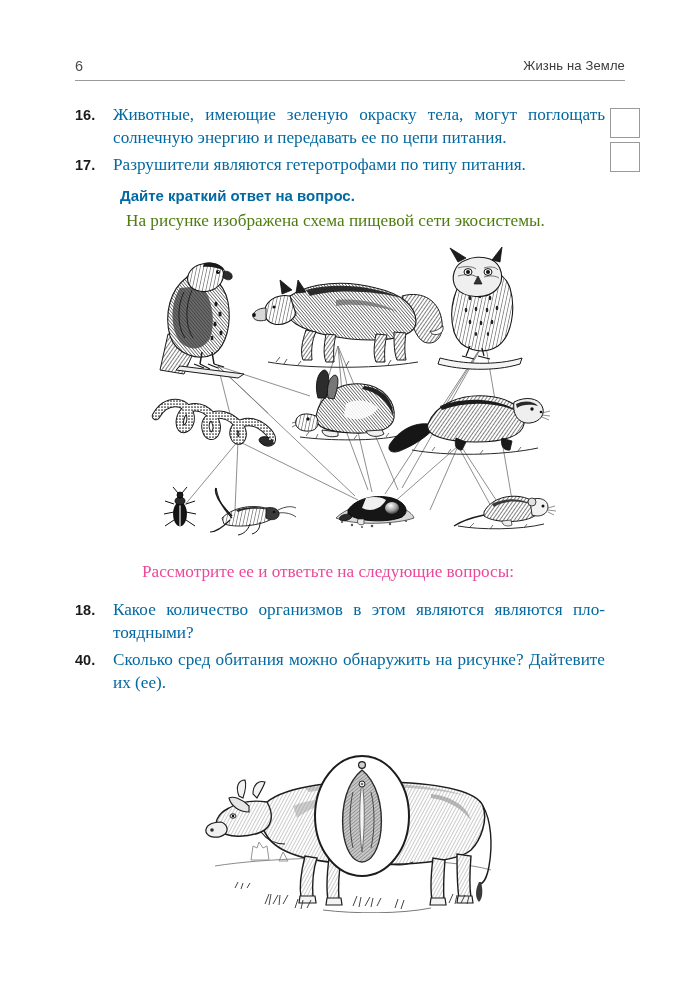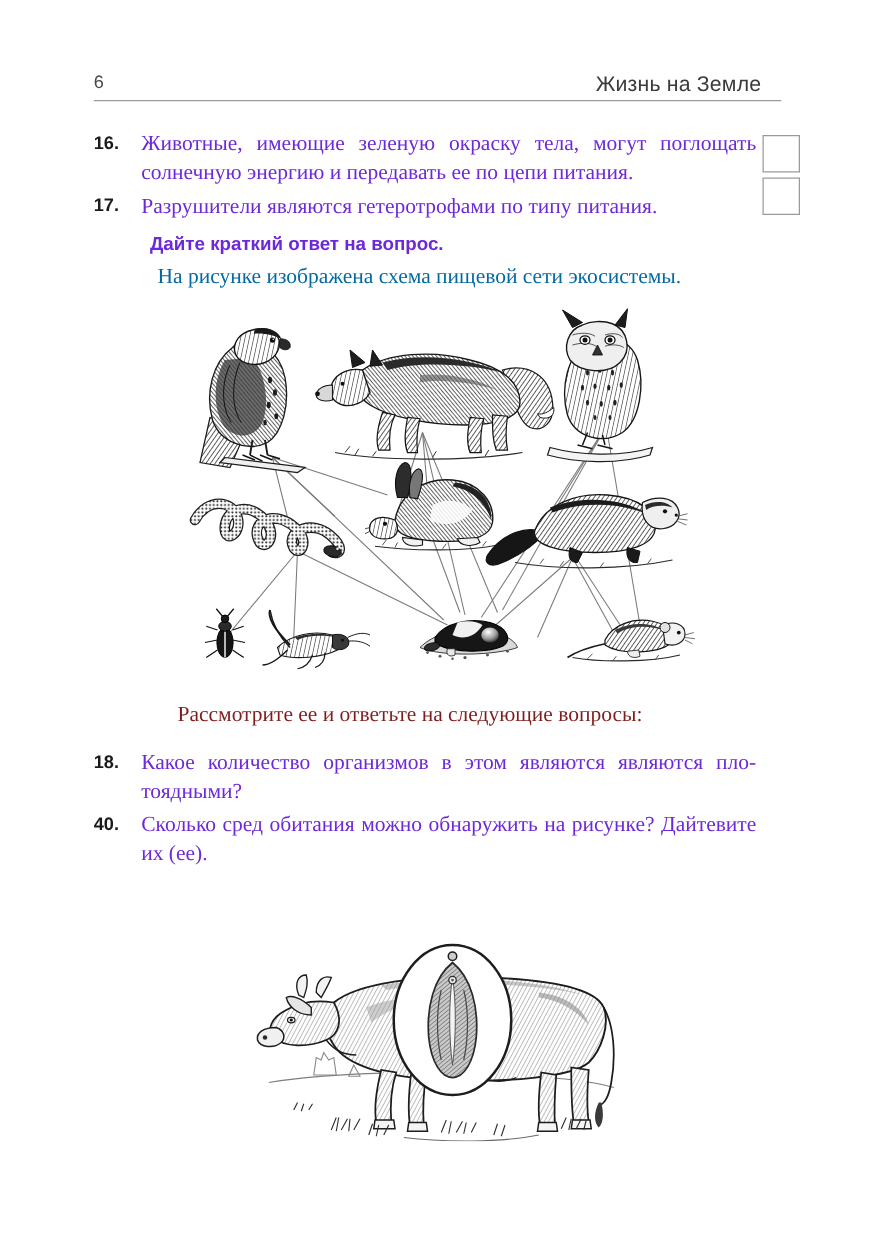--- a/index.html
+++ b/index.html
@@ -16,67 +16,67 @@
   
   .runhead{
     position:absolute;left:75px;top:58px;width:550px;height:26px;
   }
   .runhead .pageno{
     position:absolute;left:0;top:0;
     font-family:"Liberation Sans", sans-serif;
     font-size:14.5px;color:#4a4a4a;letter-spacing:.2px;
   }
   .runhead .booktitle{
-    position:absolute;right:16px;top:0;
+    position:absolute;right:0;top:0;
     font-family:"Liberation Sans", sans-serif;
-    font-size:17px;color:#3b3b3b;letter-spacing:.15px;white-space:nowrap;
+    font-size:13px;color:#3b3b3b;letter-spacing:.15px;white-space:nowrap;
   }
   .runhead .rule{
     position:absolute;left:0;right:0;top:22px;height:1px;background:#9b9b9b;
   }
 
   
   .qlist{position:absolute;left:75px;width:530px;}
   .qrow{display:flex;align-items:flex-start;margin-bottom:4px;}
   .qnum{
     flex:0 0 38px;
     font-family:"Liberation Sans", sans-serif;
     font-weight:bold;font-size:14.5px;color:#1a1a1a;
     text-align:left;line-height:23px;padding-top:1px;
   }
   .qtext{
     flex:1 1 auto;
     font-size:17.2px;line-height:23px;
     text-align:justify;
-    color:#6d28d9;
+    color:#0369a1;
     hyphens:manual;
   }
   .qtext.nojust{text-align:left;}
 
   
   .checkbox{
     position:absolute;width:30px;height:30px;
     border:1.4px solid #9a9a9a;background:#fff;box-sizing:border-box;
   }
 
   
   .subhead{
     position:absolute;left:120px;top:185px;width:500px;
   }
   .subhead .bold{
     font-family:"Liberation Sans", sans-serif;
-    font-weight:bold;font-size:15px;color:#6d28d9;line-height:21px;
+    font-weight:bold;font-size:15px;color:#0369a1;line-height:21px;
   }
   .subhead .lead{
-    font-size:17.2px;line-height:23px;color:#0369a1;margin-top:3px;text-indent:6px;
+    font-size:17.2px;line-height:23px;color:#4d7c0f;margin-top:3px;text-indent:6px;
   }
 
   .midline{
     position:absolute;left:120px;top:560px;width:500px;
-    font-size:17.2px;line-height:23px;color:#7f1d1d;text-indent:22px;
+    font-size:17.2px;line-height:23px;color:#ec4899;text-indent:22px;
   }
 
   
   .foodweb{position:absolute;left:140px;top:238px;width:420px;height:300px;}
   .cowfig{position:absolute;left:195px;top:748px;width:310px;height:165px;}
   svg{display:block;}
 </style>
 </head>
 <body>
 

